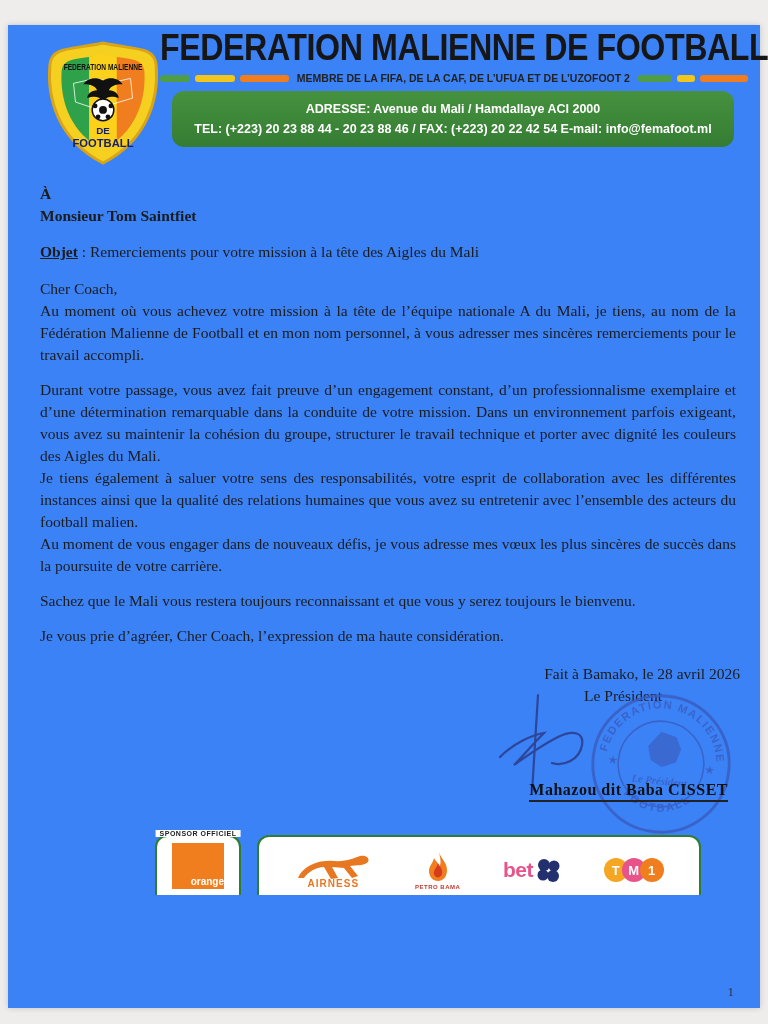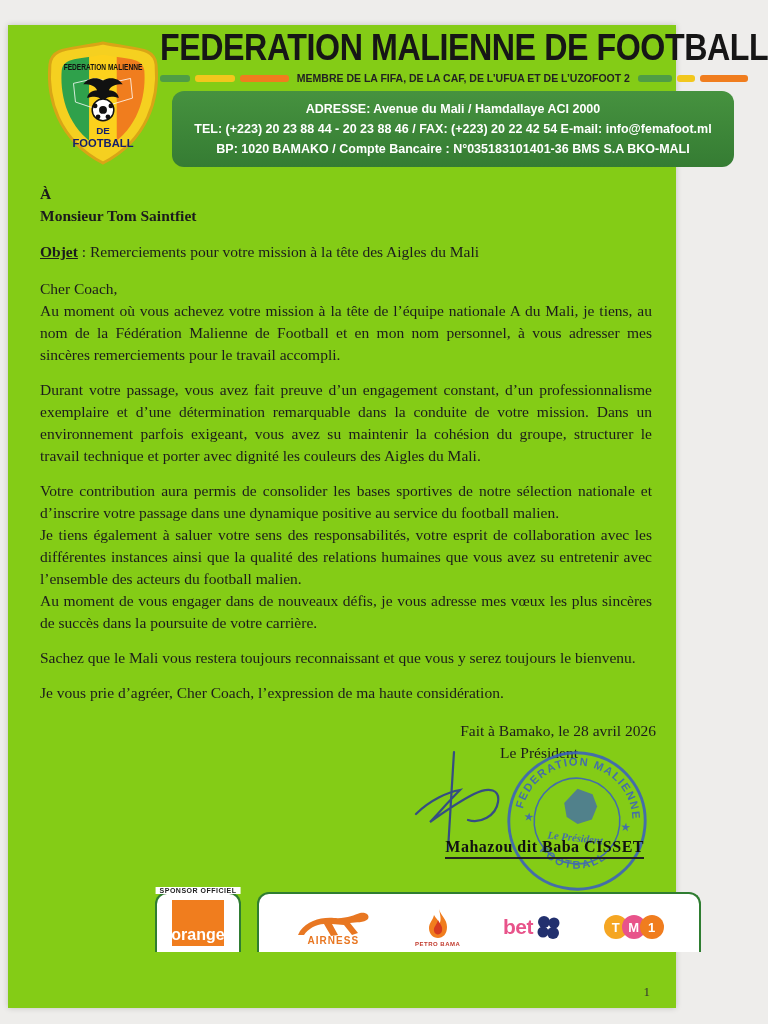--- a/index.html
+++ b/index.html
@@ -2,22 +2,22 @@
 <html><head>
 <meta charset="utf-8">
 <style>
   html,body{margin:0;padding:0;}
   body{
     width:768px;height:1024px;background:#eeedeb;
     font-family:"Liberation Serif","DejaVu Serif",serif;
     overflow:hidden;position:relative;
   }
   .page{
-    position:absolute;left:8px;top:25px;width:668px;height:983px;
-    background:#84cc16;box-shadow:0 0 6px rgba(0,0,0,.18);
+    position:absolute;left:8px;top:25px;width:752px;height:983px;
+    background:#3b82f6;box-shadow:0 0 6px rgba(0,0,0,.18);
   }
   
   .header{position:relative;height:152px;}
   .logo{position:absolute;left:36px;top:14px;width:118px;height:130px;}
   .header-right{position:absolute;left:152px;top:4px;width:588px;}
   .fed-title{
     font-family:"Liberation Sans","DejaVu Sans",sans-serif;
     font-weight:700;font-size:37px;color:#161616;white-space:nowrap;
     display:inline-block;transform:scaleX(.87);transform-origin:left center;
     letter-spacing:-.5px;line-height:1;
@@ -64,22 +64,22 @@
     color:#222;white-space:nowrap;padding:0 4px;display:flex;align-items:center;gap:6px;
   }
   .label-dash{height:4px;background:#2f7d31;border-radius:2px;display:inline-block;}
   .sponsor-box{left:147px;width:82px;height:58px;}
   .partners-box{left:249px;width:440px;height:58px;}
   .sponsor-label{font-size:7px;font-weight:700;letter-spacing:.5px;}
   .partners-label{font-size:13px;font-weight:700;letter-spacing:1px;}
   .orange-logo{
     position:absolute;left:50%;top:6px;transform:translateX(-50%);
     width:52px;height:46px;background:#f07d1e;color:#fff;
-    font-family:"Liberation Sans","DejaVu Sans",sans-serif;font-size:16px;font-weight:700;
-    display:flex;align-items:flex-end;justify-content:center;padding-bottom:2px;box-sizing:border-box;
+    font-family:"Liberation Sans","DejaVu Sans",sans-serif;font-size:10px;font-weight:700;
+    display:flex;align-items:flex-end;justify-content:flex-end;padding-bottom:2px;box-sizing:border-box;
   }
   .partners-logos{display:flex;justify-content:space-around;align-items:center;height:100%;padding:4px 14px 0;}
   .plogo{display:flex;flex-direction:column;align-items:center;justify-content:center;}
   .airness-text{font-family:"Liberation Sans",sans-serif;font-size:10px;font-weight:700;color:#e87722;letter-spacing:1px;margin-top:-4px;}
   .petro-text{font-family:"Liberation Sans",sans-serif;font-size:6px;font-weight:700;color:#c0392b;letter-spacing:.5px;margin-top:1px;}
   .bet-wrap{display:flex;align-items:center;gap:2px;}
   .bet-text{font-family:"Liberation Sans",sans-serif;font-size:21px;font-weight:700;color:#e8538a;letter-spacing:-.5px;}
   .tm1{display:flex;align-items:center;}
   .tm1 .circ{
     width:24px;height:24px;border-radius:50%;color:#fff;
@@ -133,35 +133,33 @@
         <span class="seg" style="width:62px;background:#f07d1e;"></span>
         <span class="member-text">MEMBRE DE LA FIFA, DE LA CAF, DE L’UFUA ET DE L’UZOFOOT 2</span>
         <span class="seg" style="width:44px;background:#4f9d45;"></span>
         <span class="seg" style="width:22px;background:#f2c71d;"></span>
         <span class="seg" style="width:62px;background:#f07d1e;"></span>
       </div>
 
       <div class="green-banner">
         <div>ADRESSE: Avenue du Mali / Hamdallaye ACI 2000</div>
         <div>TEL: (+223) 20 23 88 44 - 20 23 88 46 / FAX: (+223) 20 22 42 54 E-mail: info@femafoot.ml</div>
-        <div>BP: 1020 BAMAKO / Compte Bancaire : N°035183101401-36 BMS S.A BKO-MALI</div>
       </div>
     </div>
   </div>
 
   <div class="body-text">
     <div class="p b">À</div>
     <div class="p b">Monsieur Tom Saintfiet</div>
 
     <div class="p mt" style="margin-top:14px;"><span class="b u">Objet</span><span> : Remerciements pour votre mission à la tête des Aigles du Mali</span></div>
 
     <div class="p" style="margin-top:15px;">Cher Coach,</div>
     <div class="p">Au moment où vous achevez votre mission à la tête de l’équipe nationale A du Mali, je tiens, au nom de la Fédération Malienne de Football et en mon nom personnel, à vous adresser mes sincères remerciements pour le travail accompli.</div>
     <div class="p mt">Durant votre passage, vous avez fait preuve d’un engagement constant, d’un professionnalisme exemplaire et d’une détermination remarquable dans la conduite de votre mission. Dans un environnement parfois exigeant, vous avez su maintenir la cohésion du groupe, structurer le travail technique et porter avec dignité les couleurs des Aigles du Mali.</div>
-    <div class="p mt">Votre contribution aura permis de consolider les bases sportives de notre sélection nationale et d’inscrire votre passage dans une dynamique positive au service du football malien.</div>
     <div class="p">Je tiens également à saluer votre sens des responsabilités, votre esprit de collaboration avec les différentes instances ainsi que la qualité des relations humaines que vous avez su entretenir avec l’ensemble des acteurs du football malien.</div>
     <div class="p">Au moment de vous engager dans de nouveaux défis, je vous adresse mes vœux les plus sincères de succès dans la poursuite de votre carrière.</div>
     <div class="p mt">Sachez que le Mali vous restera toujours reconnaissant et que vous y serez toujours le bienvenu.</div>
     <div class="p mt">Je vous prie d’agréer, Cher Coach, l’expression de ma haute considération.</div>
   </div>
 
   <div class="sign-area">
     <div class="date-line">Fait à Bamako, le 28 avril 2026</div>
     <div class="president-line">Le Président</div>
 

